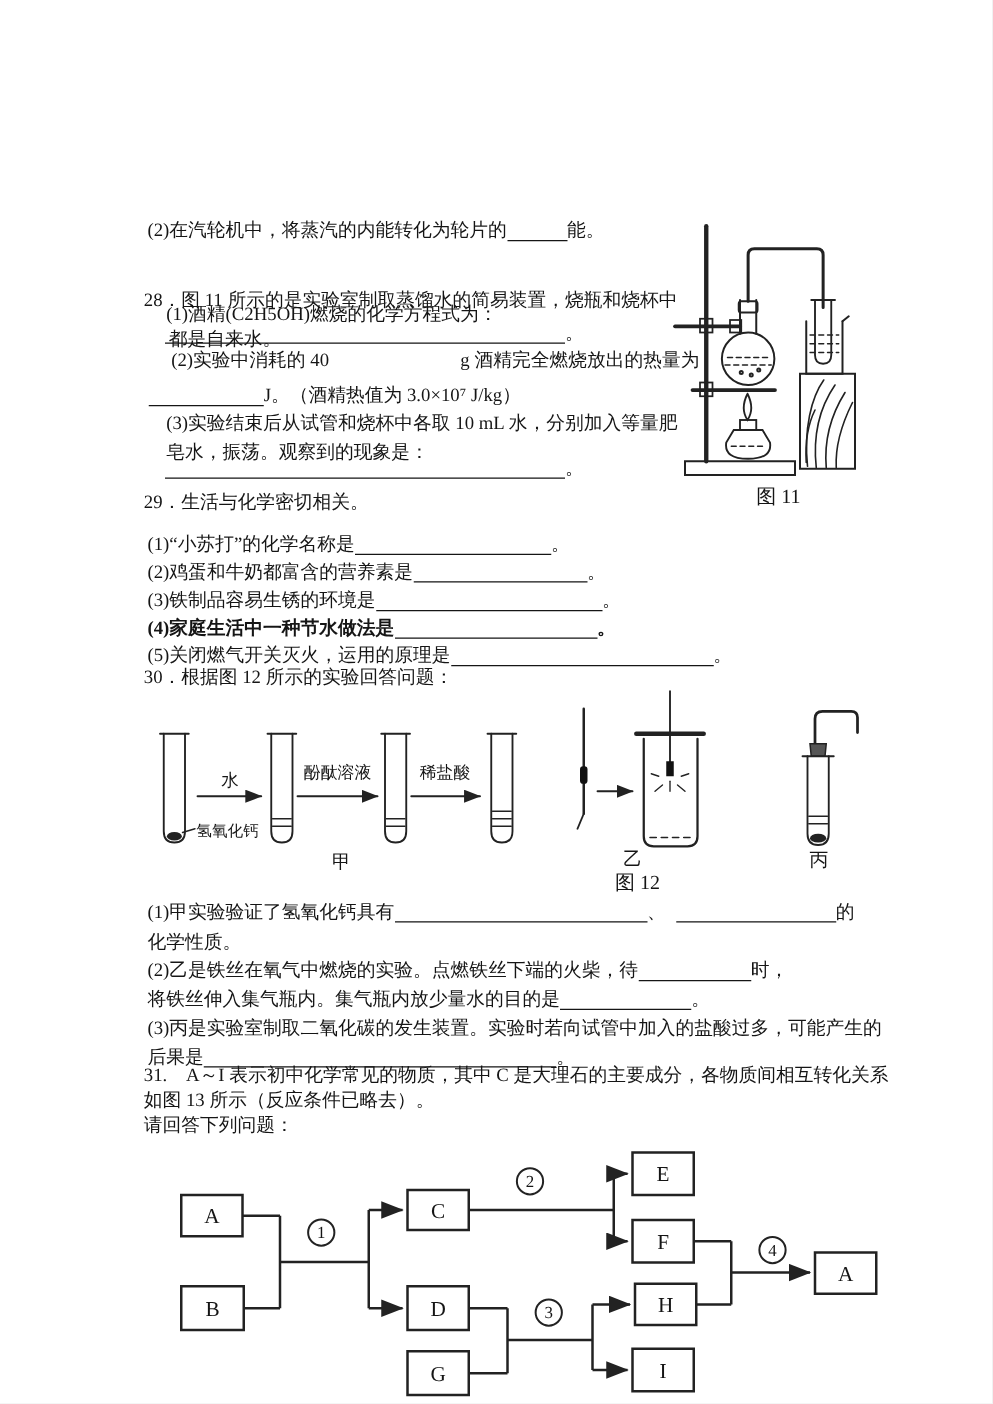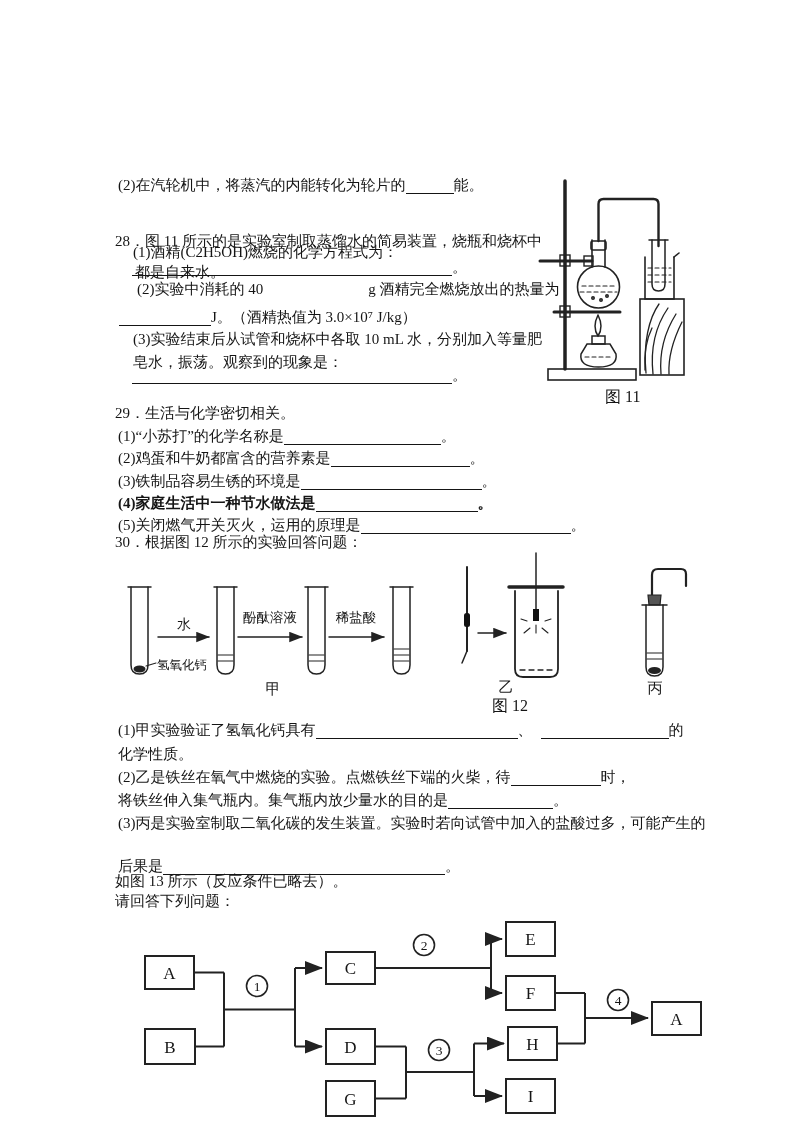--- a/index.html
+++ b/index.html
@@ -79,21 +79,21 @@
         <path d="M111,195 C108,165 114,140 124,126"></path>
         <path d="M118,196 C115,168 122,146 133,130"></path>
         <path d="M126,196 C124,172 131,152 141,136"></path>
         <path d="M134,196 C133,177 139,160 147,144"></path>
         <path d="M110,192 C109,175 112,160 117,150"></path>
       </g>
     </g>
     <text x="70" y="224" font-size="16">图 11</text>
   </svg>
 
-  <div class="ln" style="left:115px;top:404px;">29．生活与化学密切相关。</div>
+  <div class="ln" style="left:115px;top:393px;">29．生活与化学密切相关。</div>
   <div class="ln" style="left:118px;top:427px;"><span>(1)“小苏打”的化学名称是</span><span class="bl" style="width:157px;"></span><span>。</span></div>
   <div class="ln" style="left:118px;top:449px;"><span>(2)鸡蛋和牛奶都富含的营养素是</span><span class="bl" style="width:139px;"></span><span>。</span></div>
   <div class="ln" style="left:118px;top:472px;"><span>(3)铁制品容易生锈的环境是</span><span class="bl" style="width:181px;"></span><span>。</span></div>
   <div class="ln" style="left:118px;top:494px;font-weight:bold;"><span>(4)家庭生活中一种节水做法是</span><span class="bl" style="width:162px;"></span><span>。</span></div>
   <div class="ln" style="left:118px;top:516px;"><span>(5)关闭燃气开关灭火，运用的原理是</span><span class="bl" style="width:210px;"></span><span>。</span></div>
 
   <div class="ln" style="left:115px;top:533px;">30．根据图 12 所示的实验回答问题：</div>
 
   <svg style="left:110px;top:553px;" width="580" height="162" viewBox="0 0 580 162">
     <defs>
@@ -175,22 +175,23 @@
     <text x="396" y="139" font-size="15" text-anchor="middle">乙</text>
     <text x="545" y="140" font-size="15" text-anchor="middle">丙</text>
     <text x="400" y="158" font-size="16" text-anchor="middle">图 12</text>
   </svg>
 
   <div class="ln" style="left:118px;top:721px;"><span>(1)甲实验验证了氢氧化钙具有</span><span class="bl" style="width:202px;"></span><span>、</span><span class="gap" style="width:8px;"></span><span class="bl" style="width:128px;"></span><span>的</span></div>
   <div class="ln" style="left:118px;top:745px;">化学性质。</div>
   <div class="ln" style="left:118px;top:768px;"><span>(2)乙是铁丝在氧气中燃烧的实验。点燃铁丝下端的火柴，待</span><span class="bl" style="width:90px;"></span><span>时，</span></div>
   <div class="ln" style="left:118px;top:791px;"><span>将铁丝伸入集气瓶内。集气瓶内放少量水的目的是</span><span class="bl" style="width:105px;"></span><span>。</span></div>
   <div class="ln" style="left:118px;top:814px;">(3)丙是实验室制取二氧化碳的发生装置。实验时若向试管中加入的盐酸过多，可能产生的</div>
-  <div class="ln" style="left:118px;top:837px;margin-top:20px;"><span>后果是</span><span class="bl" style="width:282px;"></span><span>。</span></div>
-
+  <div class="ln" style="left:118px;top:837px;"><span>后果是</span><span class="bl" style="width:282px;"></span><span>。</span></div>
+
+  <div class="ln" style="left:115px;top:852px;">31.　A～I 表示初中化学常见的物质，其中 C 是大理石的主要成分，各物质间相互转化关系</div>
   <div class="ln" style="left:115px;top:872px;">如图 13 所示（反应条件已略去）。</div>
   <div class="ln" style="left:115px;top:892px;">请回答下列问题：</div>
 
   <svg style="left:130px;top:916px;" width="585" height="205" viewBox="0 0 585 205">
     <defs>
       <marker id="ah13" markerWidth="10" markerHeight="8" refX="8.5" refY="3.5" orient="auto">
         <path d="M0,0 L9,3.5 L0,7 Z" fill="#222"></path>
       </marker>
     </defs>
     <g stroke="#222" fill="none" stroke-width="2">

